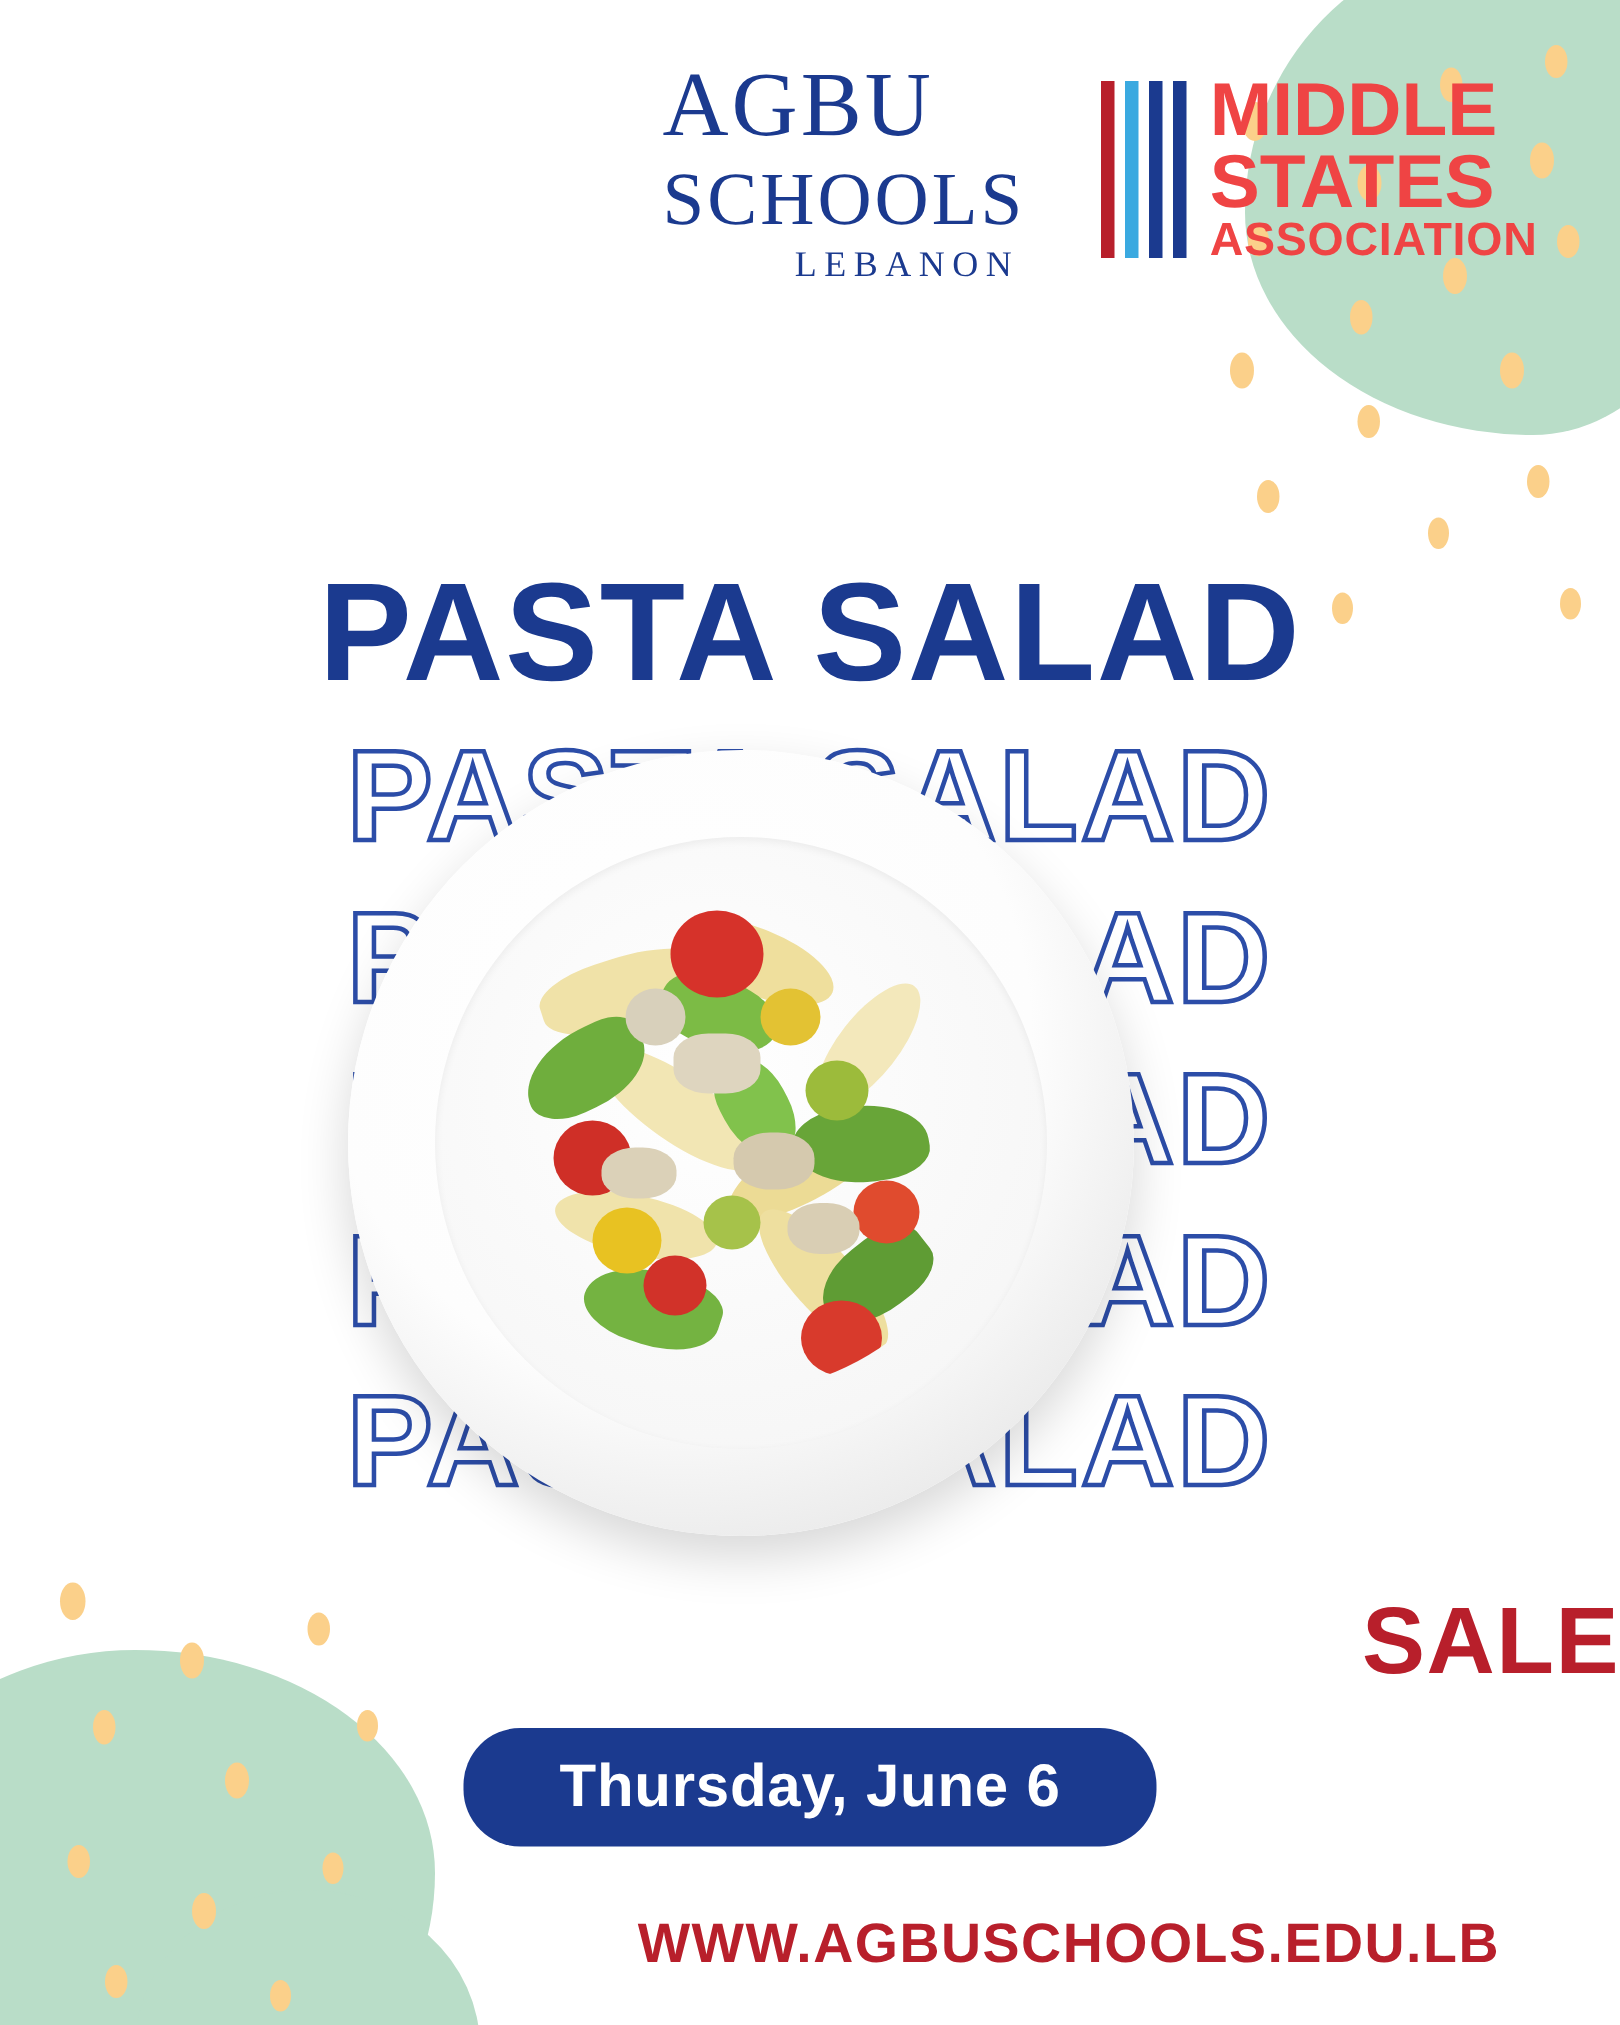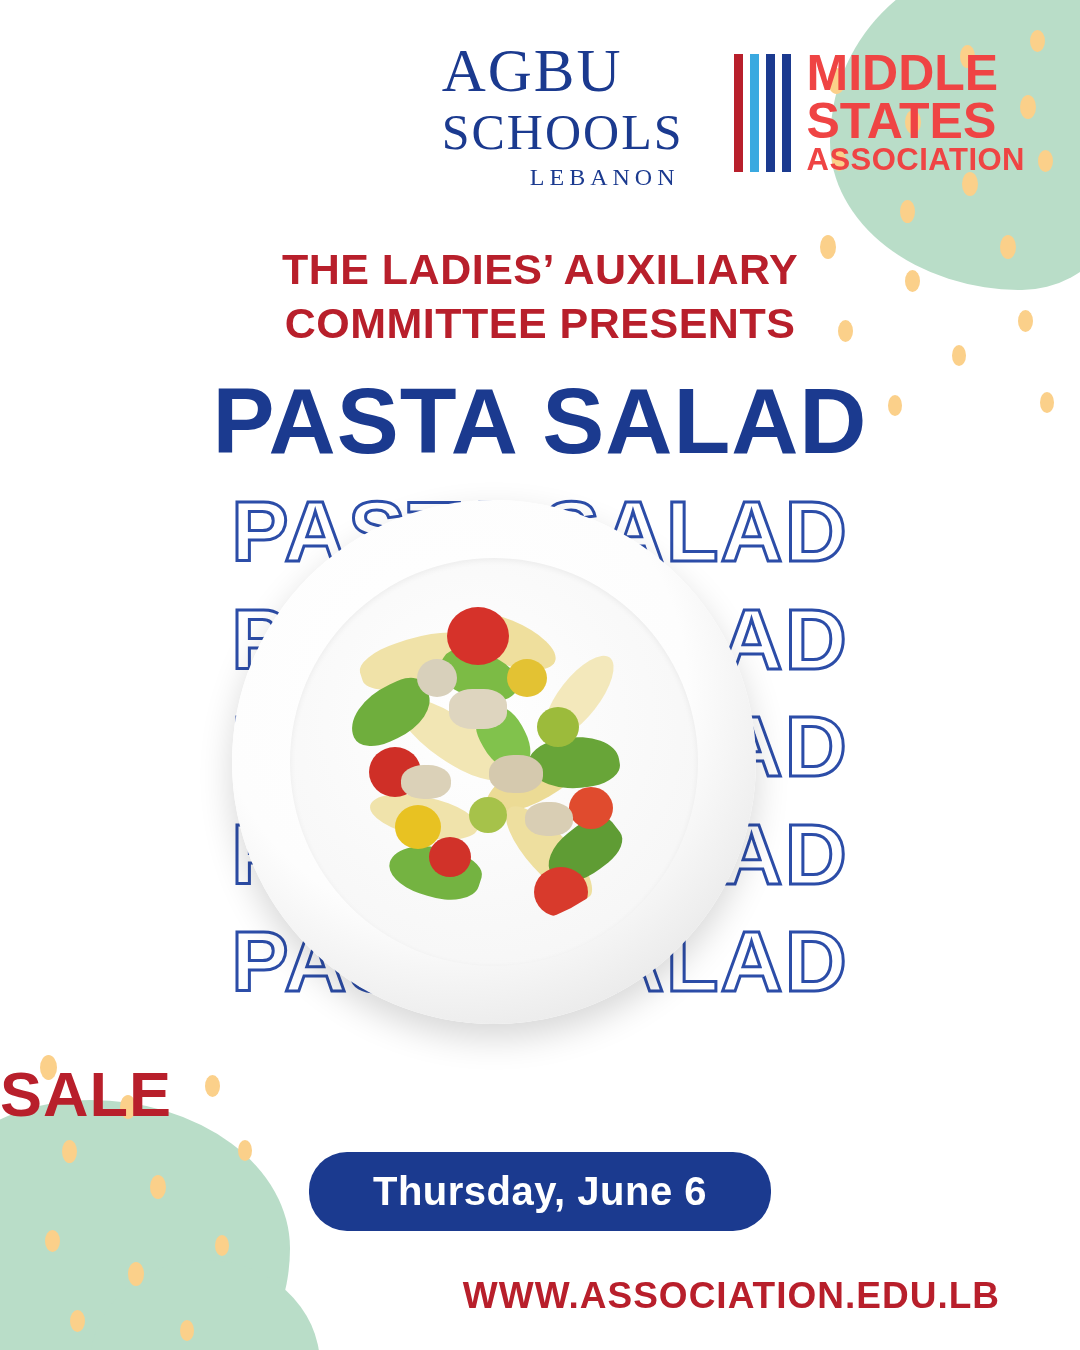--- a/index.html
+++ b/index.html
@@ -208,21 +208,21 @@
     position: absolute;
     border-radius: 50%;
   }
 
   
   .sale {
     position: absolute;
     top: 1058px;
     left: 0;
     right: 0;
-    text-align: left;
+    text-align: right;
     color: #b81f2b;
     font-size: 63px;
     font-weight: bold;
     letter-spacing: 1px;
     z-index: 6;
   }
   .datepill {
     position: absolute;
     top: 1152px;
     left: 50%;
@@ -304,24 +304,20 @@
         <i style="background:#1b3a8f"></i>
       </div>
       <div class="msa-text">
         <div class="msa-1">MIDDLE</div>
         <div class="msa-2">STATES</div>
         <div class="msa-3">ASSOCIATION</div>
       </div>
     </div>
   </div>
 
-  <div class="presents">
-    <div>THE LADIES’ AUXILIARY</div>
-    <div>COMMITTEE PRESENTS</div>
-  </div>
 
   <div class="title">PASTA SALAD</div>
 
   <div class="ghost-wrap">
     <div class="ghost">PASTA SALAD</div>
     <div class="ghost">PASTA SALAD</div>
     <div class="ghost">PASTA SALAD</div>
     <div class="ghost">PASTA SALAD</div>
     <div class="ghost">PASTA SALAD</div>
   </div>
@@ -356,15 +352,15 @@
       <i style="left:88px;top:62px;width:40px;height:38px;background:#d8d0bb;"></i>
       <i style="left:120px;top:92px;width:58px;height:40px;background:#ded5bf;border-radius:40%"></i>
       <i style="left:160px;top:158px;width:54px;height:38px;background:#d5c9ae;border-radius:45%"></i>
       <i style="left:72px;top:168px;width:50px;height:34px;background:#dbd1b8;border-radius:45%"></i>
       <i style="left:196px;top:205px;width:48px;height:34px;background:#d9ceb4;border-radius:45%"></i>
     </div>
   </div>
 
   <div class="sale">SALE</div>
   <div class="datepill">Thursday, June 6</div>
-  <div class="website">WWW.ASSOCIATION.EDU.LB</div>
+  <div class="website">WWW.AGBUSCHOOLS.EDU.LB</div>
 
 </div>
 
 </body></html>

